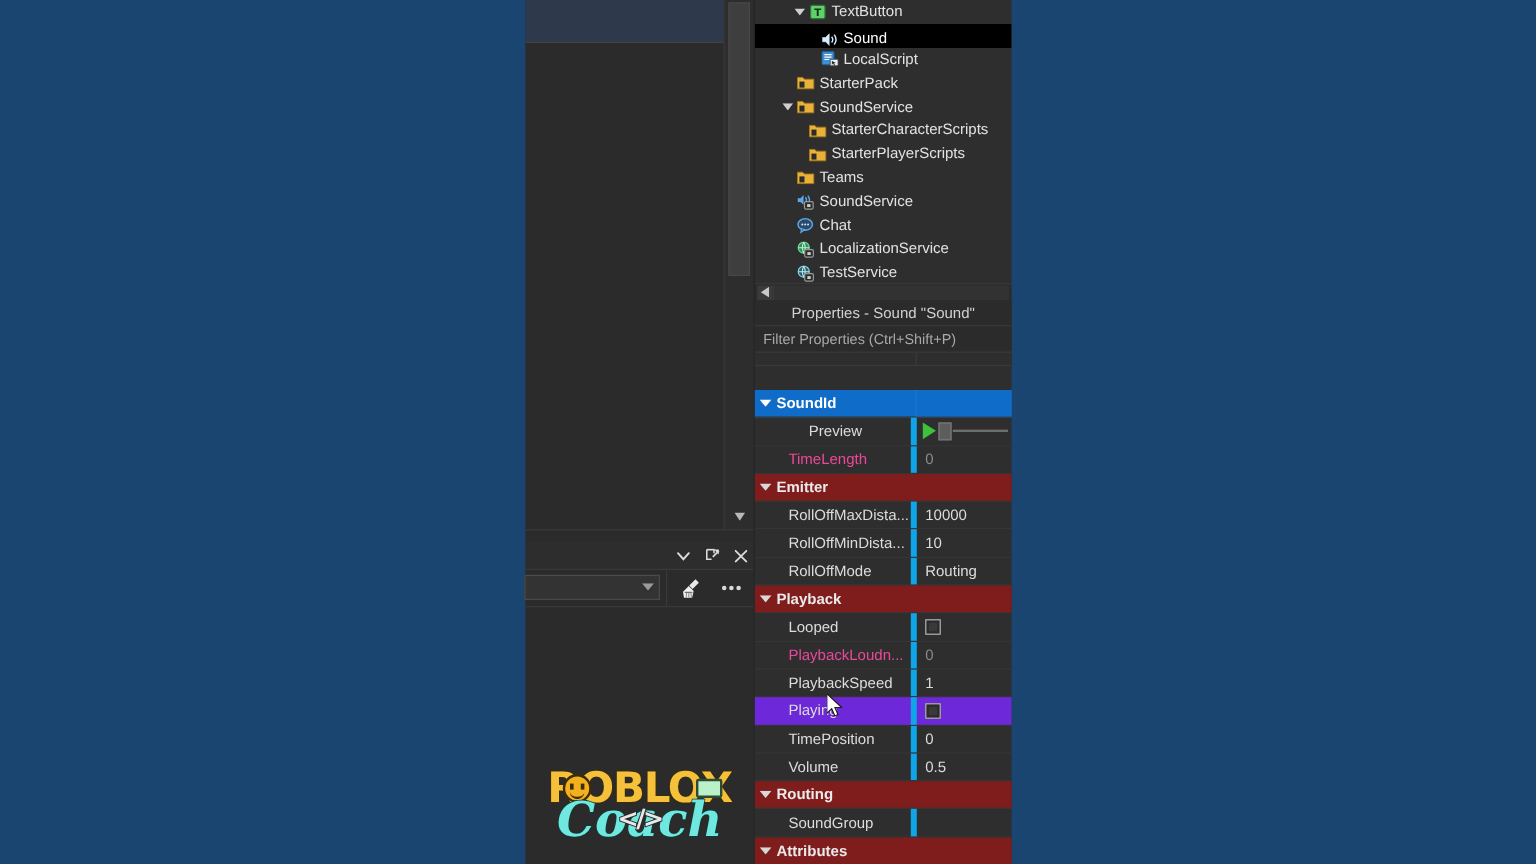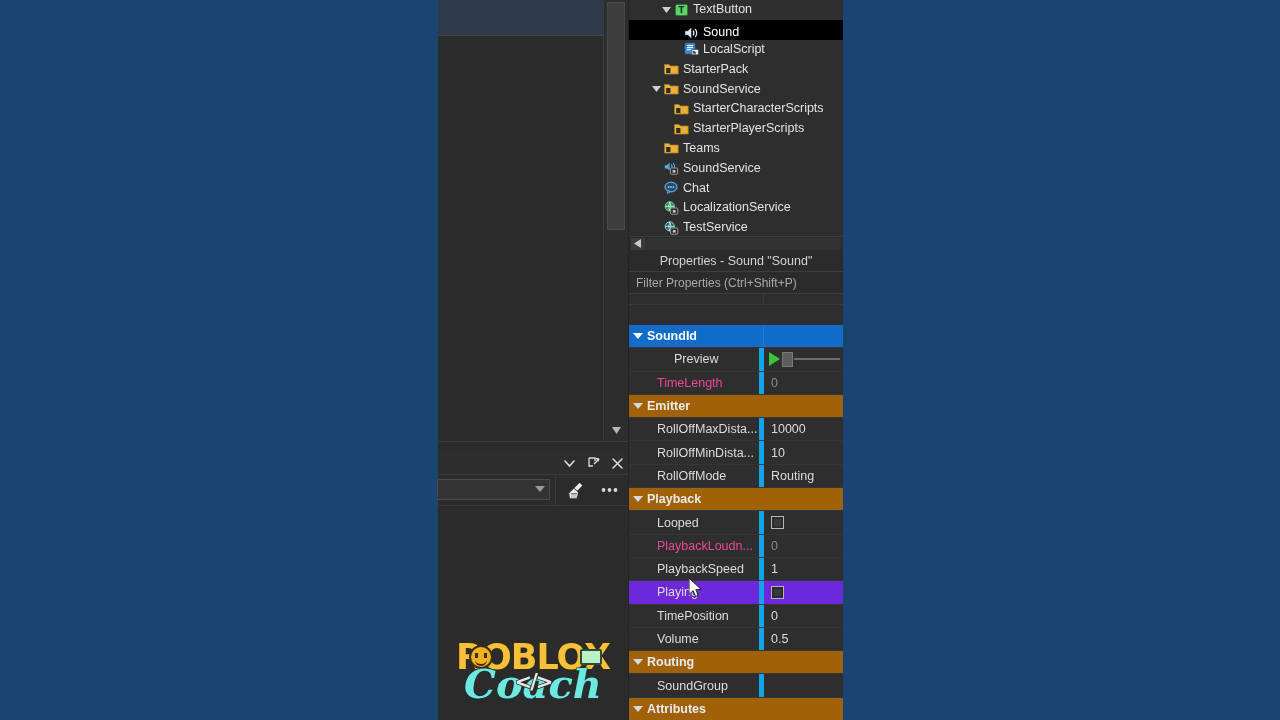--- a/index.html
+++ b/index.html
@@ -326,21 +326,21 @@
     flex: 1;
     display: flex;
     align-items: center;
     padding-left: 7px;
     height: 100%;
     overflow: hidden;
   }
 
   
   .prow.cat {
-    background: #a16207;
+    background: #7f1d1d;
     font-weight: bold;
     color: #eaeaea;
   }
   .prow.cat .pname { border-right: none; width: auto; flex: 1; }
   .cat-arrow {
     width: 18px; flex: 0 0 18px;
     display: flex; align-items: center; justify-content: center;
     color: #d8d8d8;
   }
   .cat-arrow svg { display:block; }

